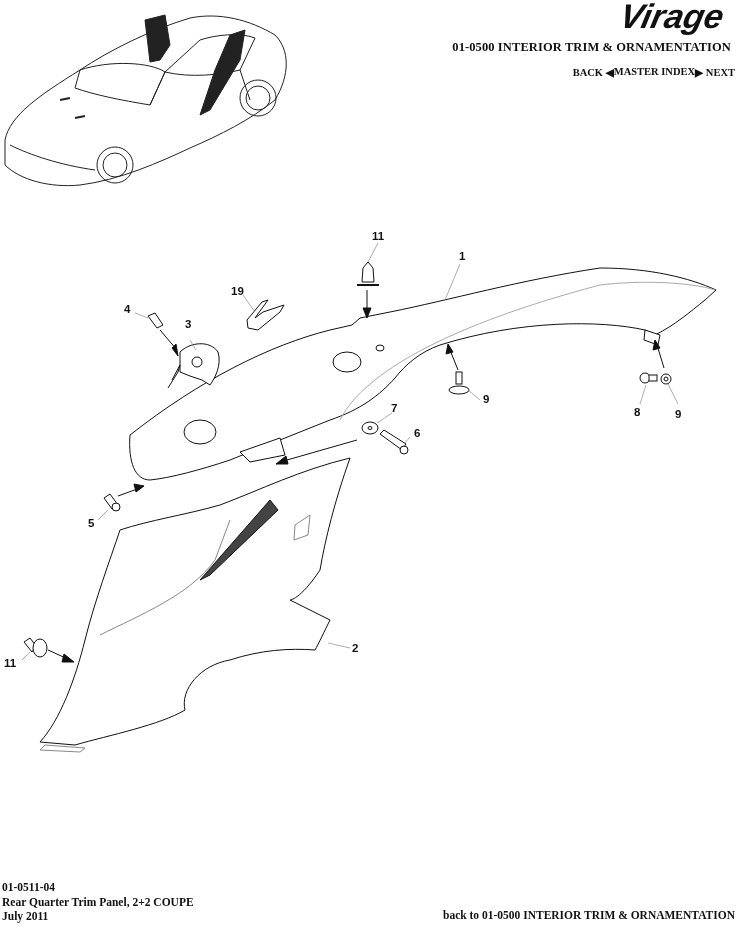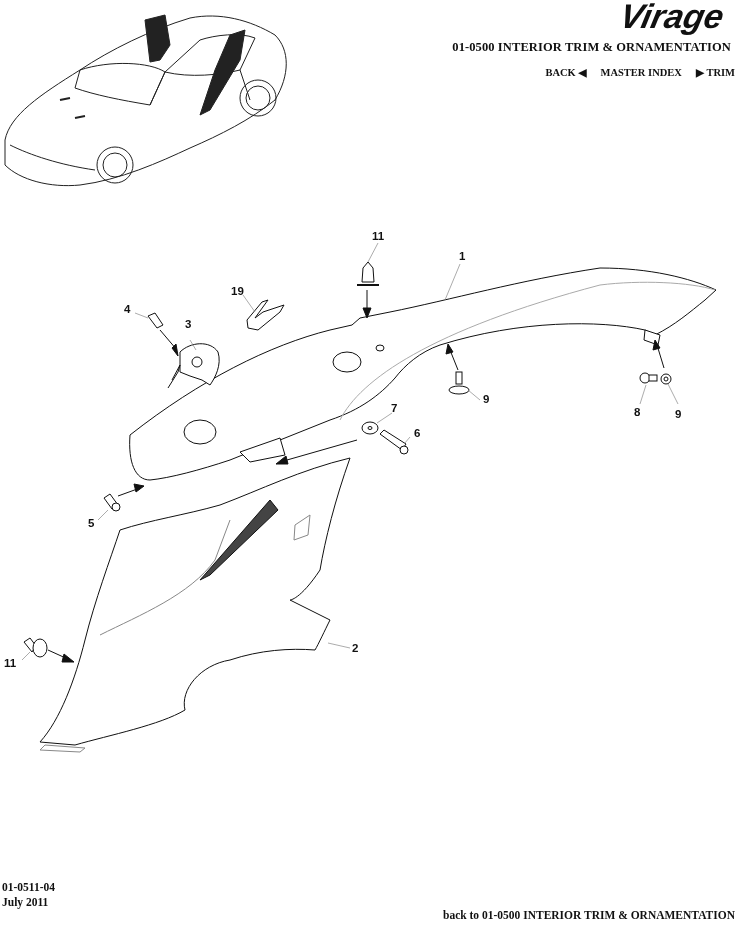--- a/index.html
+++ b/index.html
@@ -1,19 +1,19 @@
 <!DOCTYPE html>
 <html><head>
 <meta charset="utf-8">
 <style>
   html, body { margin:0; padding:0; background:#ffffff; }
   body { width:737px; height:926px; position:relative; overflow:hidden; font-family:"Liberation Sans", sans-serif; color:#111; }
   .logo { position:absolute; right:8px; top:0; width:170px; height:36px; }
   .section-title { position:absolute; right:6px; top:40px; font-family:"Liberation Serif", serif; font-weight:bold; font-size:12.5px; letter-spacing:0.1px; cursor:pointer; }
-  .nav { position:absolute; right:2px; top:66px; font-family:"Liberation Serif", serif; font-weight:bold; font-size:10.5px; display:flex; gap:14px; align-items:center; }
+  .nav { position:absolute; right:2px; top:66px; font-family:"Liberation Serif", serif; font-weight:bold; font-size:10.5px; display:flex; gap:0; align-items:flex-start; }
   .nav span { cursor:pointer; }
   .car { position:absolute; left:0; top:0; width:300px; height:190px; }
   .diagram { position:absolute; left:0; top:220px; width:737px; height:560px; }
   .callout { position:absolute; font-weight:bold; font-size:11.5px; font-family:"Liberation Sans", sans-serif; }
   .footer { position:absolute; left:2px; top:880px; font-family:"Liberation Serif", serif; font-weight:bold; font-size:11.5px; line-height:14.5px; }
   .footer-link { position:absolute; right:2px; top:909px; font-family:"Liberation Serif", serif; font-weight:bold; font-size:11.5px; cursor:pointer; }
 </style>
 </head>
 <body>
 
@@ -24,21 +24,21 @@
 <div class="section-title">01-0500 INTERIOR TRIM &amp; ORNAMENTATION</div>
 
 <div class="nav">
   <span>
     <span>BACK</span>
     <span>◀</span>
   </span>
   <span>MASTER INDEX</span>
   <span>
     <span>▶</span>
-    <span>TRIM</span>
+    <span>NEXT</span>
   </span>
 </div>
 
 <svg class="car" viewBox="0 0 300 190" fill="none" stroke="#222" stroke-width="1">
   <path d="M5,140 C10,115 40,95 80,70 C110,50 150,30 190,18 C220,12 250,20 275,35 C290,50 290,75 275,100 C250,120 220,135 190,148 C160,162 120,180 80,185 C50,188 20,180 5,165 Z"></path>
   <path d="M80,70 C110,60 150,62 165,72 L150,105 C120,100 95,95 75,88 Z"></path>
   <path d="M165,72 L200,40 C215,35 240,32 255,38 L240,70 C220,75 190,78 165,72"></path>
   <path d="M150,105 L165,72 M240,70 L250,100"></path>
   <circle cx="115" cy="165" r="18"></circle>
   <circle cx="115" cy="165" r="12"></circle>
@@ -162,15 +162,16 @@
 <div class="callout" style="left:391px;top:402px;">7</div>
 <div class="callout" style="left:634px;top:406px;">8</div>
 <div class="callout" style="left:675px;top:408px;">9</div>
 <div class="callout" style="left:483px;top:393px;">9</div>
 <div class="callout" style="left:372px;top:230px;">11</div>
 <div class="callout" style="left:4px;top:657px;">11</div>
 <div class="callout" style="left:231px;top:285px;">19</div>
 
 <div class="footer">
   <div>01-0511-04</div>
+  <div>Rear Quarter Trim Panel, 2+2  COUPE</div>
   <div>July 2011</div>
 </div>
 <div class="footer-link">back to 01-0500 INTERIOR TRIM &amp; ORNAMENTATION</div>
 
 </body></html>

